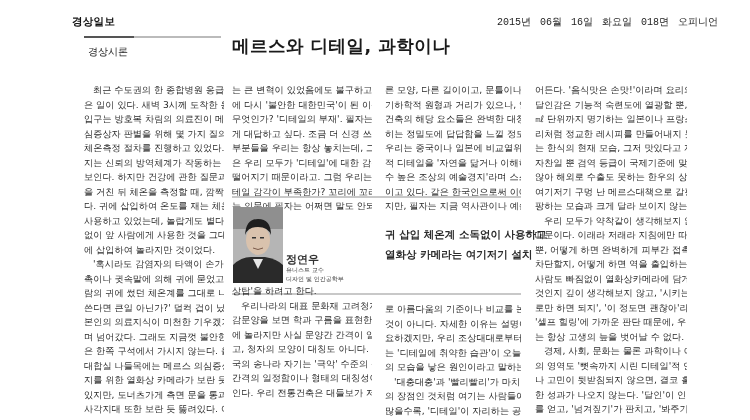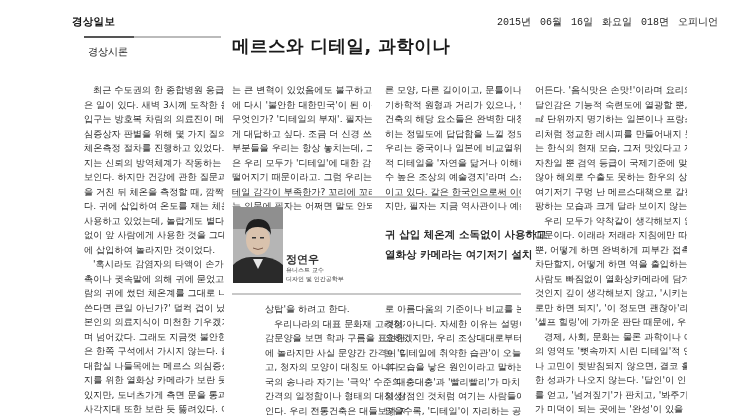--- a/index.html
+++ b/index.html
@@ -35,21 +35,21 @@
       position: absolute; font-size: 9.2px; line-height: 14.5px; color: #2a2a2a;
       text-align: justify;
     }
     .col .line { display: block; white-space: nowrap; overflow: hidden; text-align: justify; text-align-last: justify; }
     .col .line.last { text-align-last: left; }
     .col .line.indent { padding-left: 9px; }
     .col1 { left: 84px; top: 83px; width: 140px; }
     .col2a { left: 232px; top: 83px; width: 140px; }
     .col3a { left: 385px; top: 83px; width: 136px; }
     .col4 { left: 535px; top: 83px; width: 152px; }
-    .col2b { left: 232px; top: 302px; width: 140px; margin-left: 33px; }
+    .col2b { left: 232px; top: 284px; width: 140px; }
     .col3b { left: 385px; top: 302px; width: 136px; }
     .rule {
       position: absolute; left: 232px; width: 289px; height: 1.5px; background: #c8c8c8;
     }
     .rule.top { top: 196px; }
     .rule.bottom { top: 293px; }
     .photo {
       position: absolute; left: 233px; top: 207px; width: 50px; height: 76px;
       background: #9a9a9a; overflow: hidden;
     }
@@ -136,20 +136,21 @@
     <span class="line">여기저기 구멍 난 메르스대책으로 갈팡질</span>
     <span class="line last">팡하는 모습과 크게 달라 보이지 않는다.</span>
     <span class="line indent">우리 모두가 약착같이 생각해보지 않기</span>
     <span class="line">때문이다. 이래라 저래라 지침에만 따를</span>
     <span class="line">뿐, 어떻게 하면 완벽하게 피부간 접촉을</span>
     <span class="line">차단할지, 어떻게 하면 역을 출입하는 한</span>
     <span class="line">사람도 빠짐없이 열화상카메라에 담게 할</span>
     <span class="line">것인지 깊이 생각해보지 않고, '시키는 대</span>
     <span class="line">로만 하면 되지', '이 정도면 괜찮아'라는</span>
     <span class="line">'셀프 힐링'에 가까운 판단 때문에, 우리</span>
+    <span class="line last">는 항상 고생의 늪을 벗어날 수 없다.</span>
     <span class="line indent">경제, 사회, 문화는 물론 과학이나 예술</span>
     <span class="line">의 영역도 '뼛속까지 시린 디테일'적 연구</span>
     <span class="line">나 고민이 뒷받침되지 않으면, 결코 훌륭</span>
     <span class="line">한 성과가 나오지 않는다. '달인'이 인기</span>
     <span class="line">를 얻고, '넘겨짚기'가 판치고, '봐주기'</span>
     <span class="line">가 미덕이 되는 곳에는 '완성'이 있을 리</span>
   </div>
 
 <div class="rule top"></div>
 

